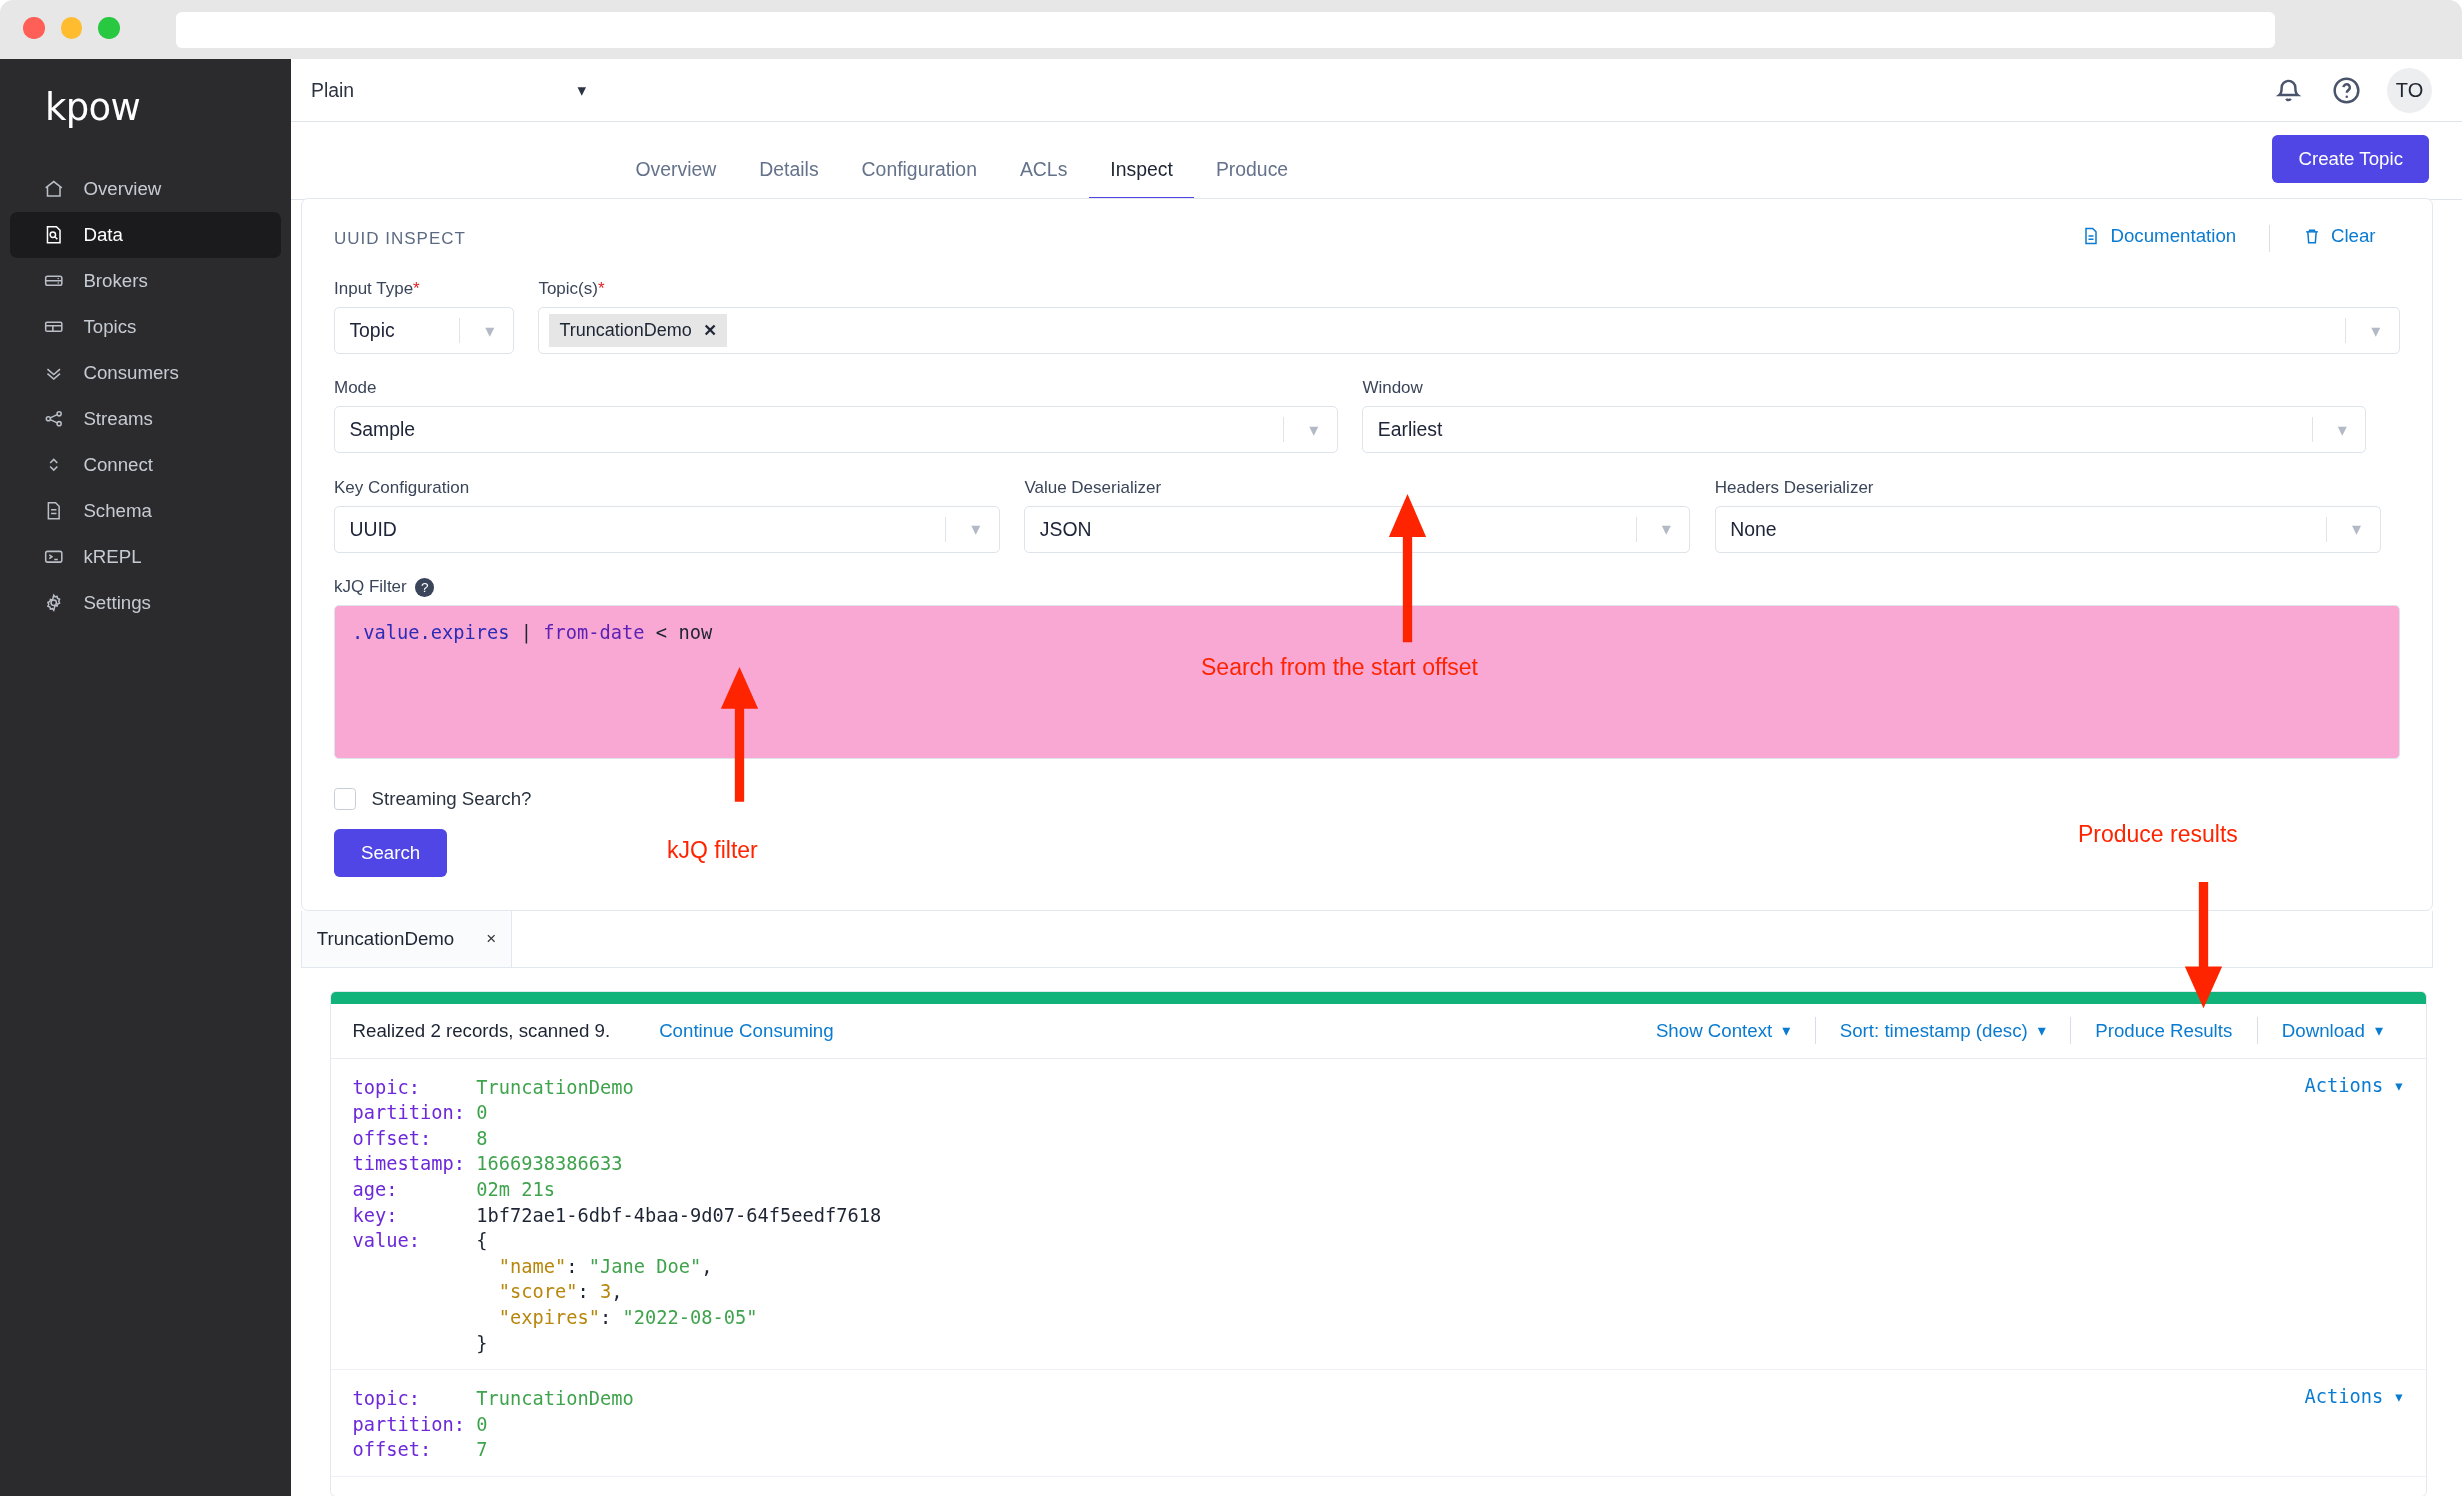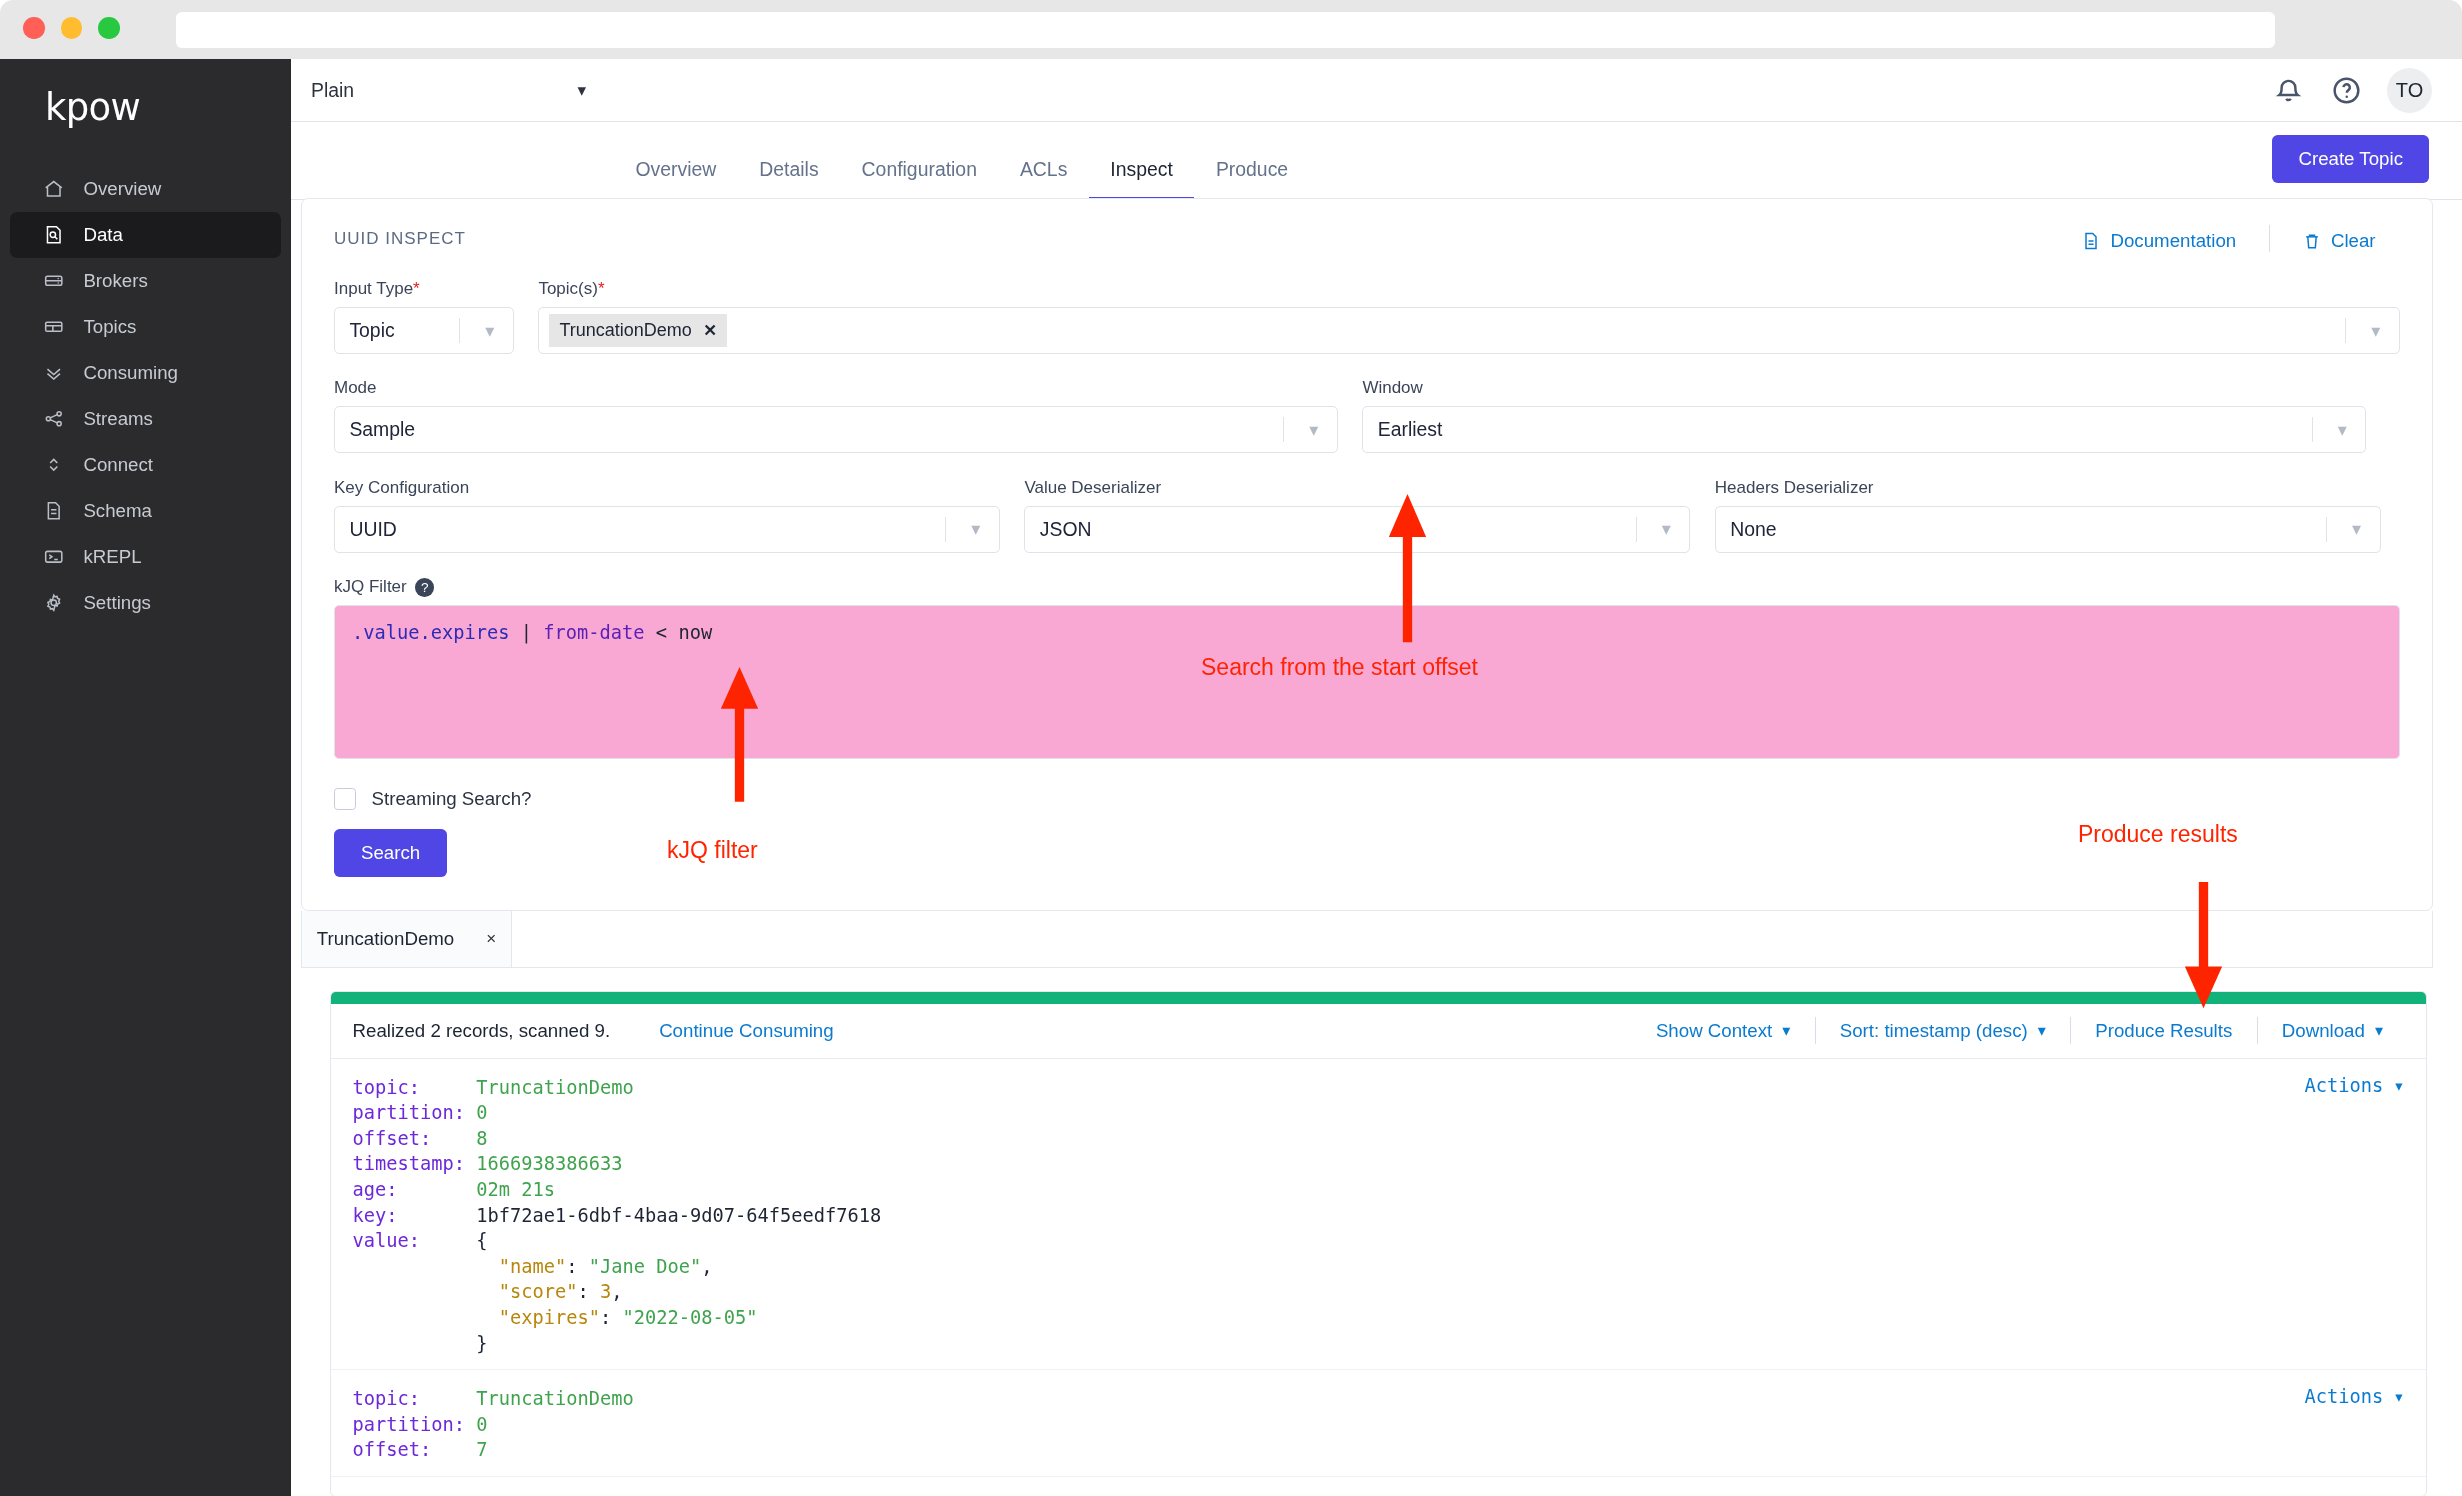--- a/index.html
+++ b/index.html
@@ -78,21 +78,21 @@
     padding:13px 26px; border-radius:5.7px; border:none; cursor:pointer;
   }
 
   
   #inspect-card {
     position:absolute; left:10px; top:198px; width:2132px; height:713px;
     background:#fff; border:0.7px solid #e3e7ee; border-radius:7.2px;
   }
   #card-head { display:flex; align-items:center; padding:26px 32px 0 32px; }
   #card-title { font-size:17px; letter-spacing:1px; color:#5c6a83; }
-  #card-actions { margin-left:auto; display:flex; align-items:flex-end; gap:8px; }
+  #card-actions { margin-left:auto; display:flex; align-items:flex-start; gap:8px; }
   .card-action { display:flex; align-items:center; gap:9.3px; color:#0a7bd0; font-size:18.7px; cursor:pointer; padding:0 24.4px; }
   .card-action svg { width:20px; height:20px; fill:none; stroke:#0a7bd0; stroke-width:1.8; }
   .vdiv { width:0.7px; height:27px; background:#d8dde6; }
 
   .form-area { padding:0 32px; }
   .field-label { font-size:17px; color:#3b4559; margin-bottom:8px; }
   .req { color:#e02020; }
   .row { display:flex; gap:24.4px; }
   .sel {
     height:47px; border:0.7px solid #dfe3ea; border-radius:5px;
@@ -254,21 +254,21 @@
       <span>Topics</span>
     </div>
 
     <div class="nav-item">
       <span class="nav-icon">
         <svg viewBox="0 0 24 24">
             <path d="M5 8l7 6 7-6"></path>
             <path d="M5 13l7 6 7-6"></path>
           </svg>
       </span>
-      <span>Consuming</span>
+      <span>Consumers</span>
     </div>
 
     <div class="nav-item">
       <span class="nav-icon">
         <svg viewBox="0 0 24 24">
             <circle cx="6" cy="12" r="2.3"></circle>
             <circle cx="18" cy="6.5" r="2.3"></circle>
             <circle cx="18" cy="17.5" r="2.3"></circle>
             <path d="M8.1 11L15.9 7.4M8.1 13l7.8 3.6"></path>
           </svg>

